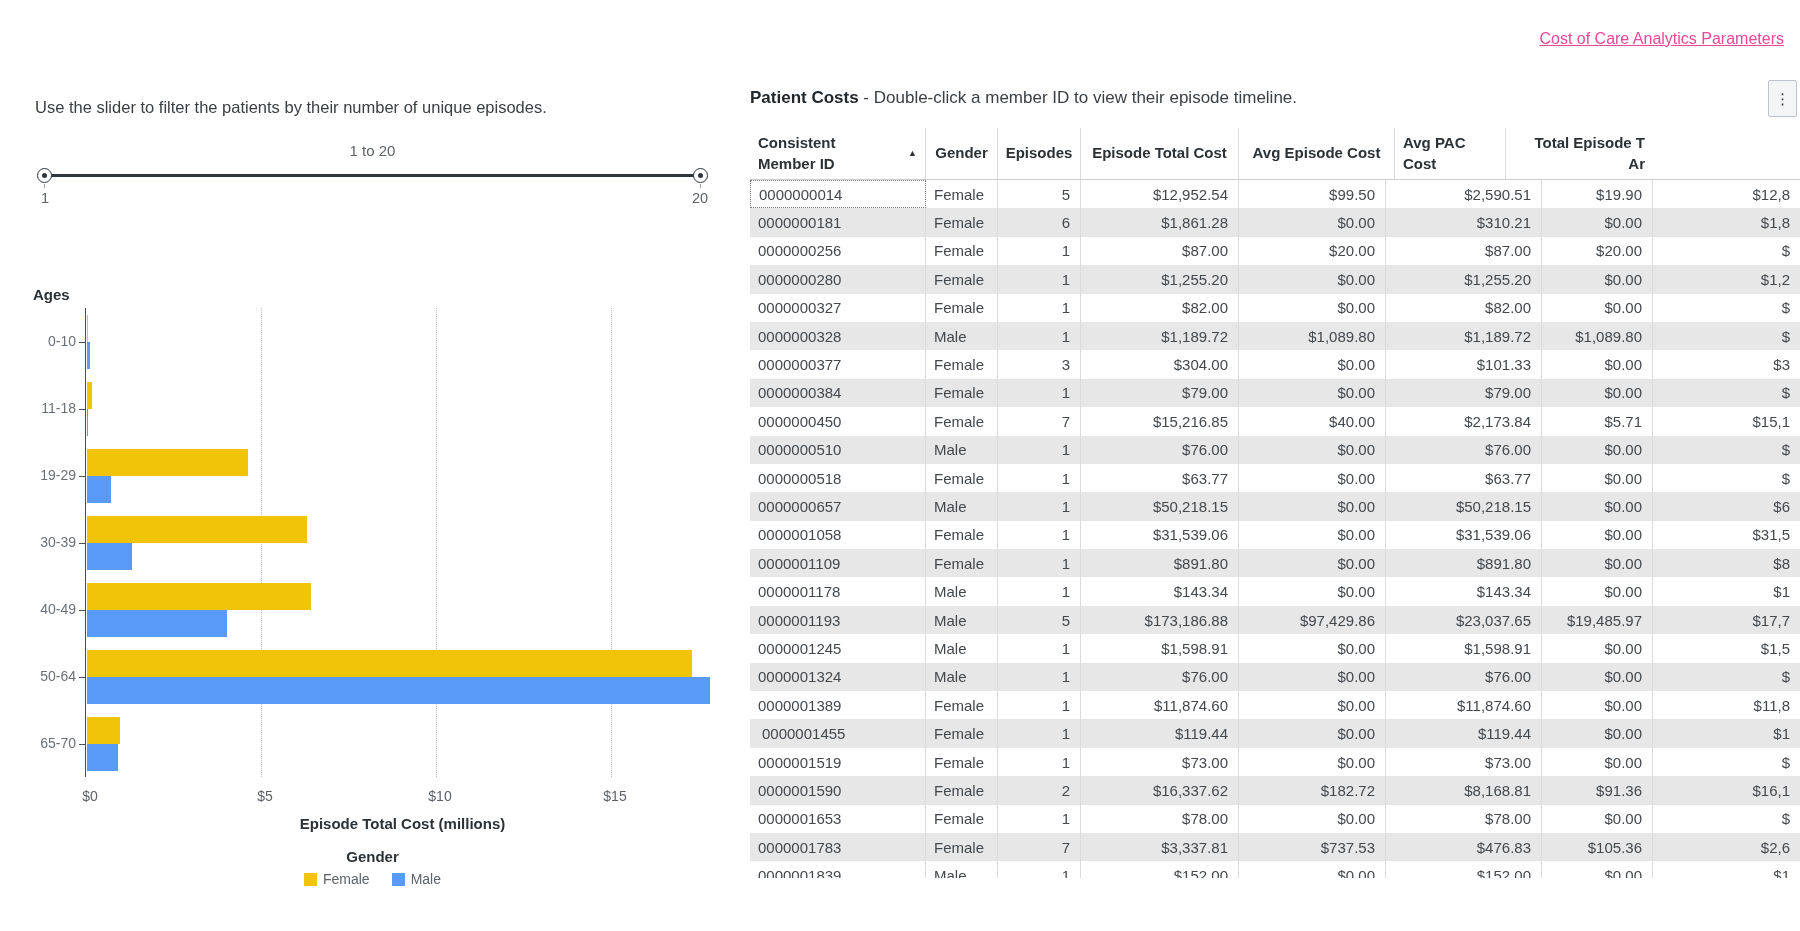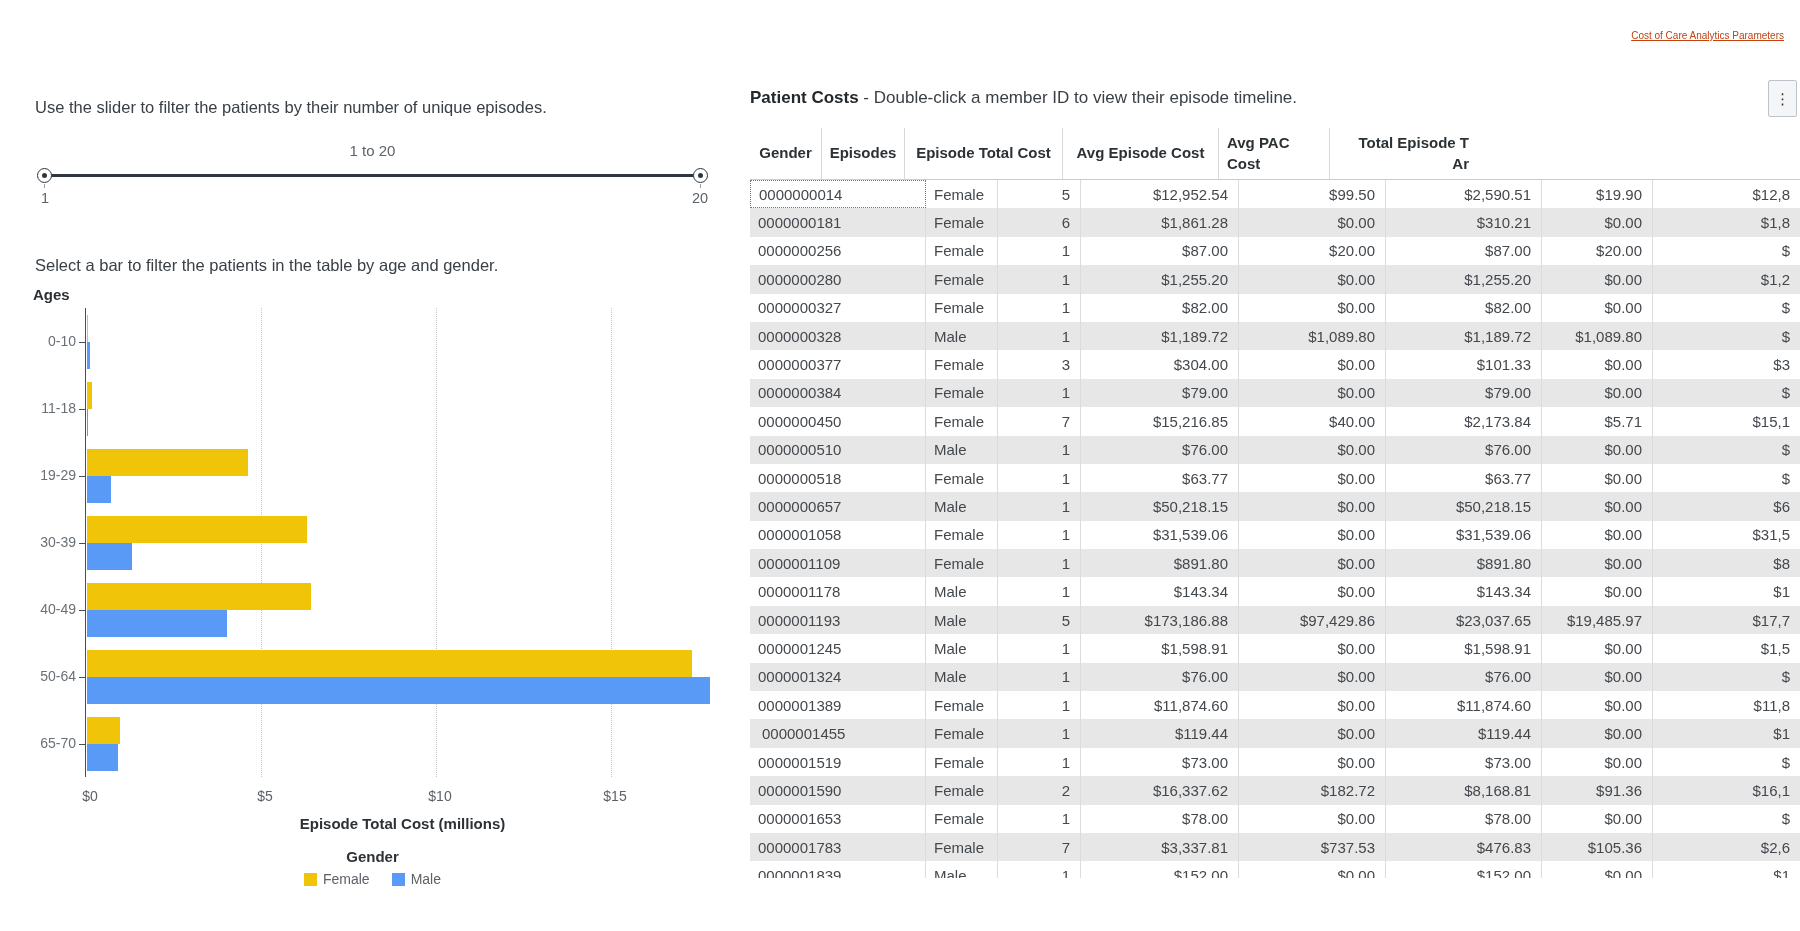--- a/index.html
+++ b/index.html
@@ -1,19 +1,19 @@
 <!DOCTYPE html>
 <html><head>
 <meta charset="utf-8">
 <style>
   html,body{margin:0;padding:0;background:#ffffff;}
   .canvas{position:relative;width:1800px;height:931px;background:#fff;overflow:hidden;
           font-family:"Liberation Sans",sans-serif;}
   
-  .params-link{position:absolute;top:30px;right:16px;font-size:10px;color:#c2410c;
+  .params-link{position:absolute;top:30px;right:16px;font-size:16px;color:#ec4899;
                text-decoration:underline;cursor:pointer;}
   
   .instruction{position:absolute;font-size:16.5px;color:#3a4046;}
   #slider-instruction{left:35px;top:98px;}
   #chart-instruction{left:35px;top:256px;}
   
   .slider-wrap{position:absolute;left:45px;top:130px;width:655px;height:85px;}
   .range-label{position:absolute;top:12px;left:0;width:100%;text-align:center;
                font-size:15px;color:#5d6269;}
   .track{position:absolute;left:0;right:0;top:44px;height:3px;background:#2f363d;border-radius:2px;}
@@ -83,21 +83,20 @@
       </div>
     <div class="handle right">
         <div class="dot"></div>
       </div>
     <div class="htick left"></div>
     <div class="htick right"></div>
     <div class="slabel min">1</div>
     <div class="slabel max">20</div>
   </div>
 
-  <div class="instruction" id="chart-instruction">Select a bar to filter the patients in the table by age and gender.</div>
 
   <div class="chart">
     <div class="y-title">Ages</div>
     <div class="plot" id="plot">
         <div class="gridline" style="left: 175px;"></div>
         <div class="gridline" style="left: 350px;"></div>
         <div class="gridline" style="left: 525px;"></div>
         <div class="bar" style="left: 0.5px; top: 6.5px; height: 27px; width: 1.75px; background: rgb(240, 196, 8);"></div>
         <div class="bar" style="left: 0.5px; top: 33.5px; height: 27px; width: 3.5px; background: rgb(88, 154, 246);"></div>
         <div class="bar" style="left: 0.5px; top: 73.5px; height: 27px; width: 5.25px; background: rgb(240, 196, 8);"></div>
@@ -145,20 +144,22 @@
 
   <div class="table-section">
     <div class="table-title">
       <span class="tt-bold">Patient Costs</span><span> - Double-click a member ID to view their episode timeline.</span>
     </div>
     <button class="kebab">
       <span class="kebab-glyph">⋮</span>
     </button>
     <div class="grid" id="grid">
         <div class="ghead">
+          <div class="hcell space" style="width: 176px;"><span>Consistent
+Member ID</span><span class="sort-arrow">▲</span></div>
           <div class="hcell center" style="width: 72px;"><span>Gender</span></div>
           <div class="hcell center" style="width: 83px;"><span>Episodes</span></div>
           <div class="hcell center" style="width: 158px;"><span>Episode Total Cost</span></div>
           <div class="hcell center" style="width: 156px;"><span>Avg Episode Cost</span></div>
           <div class="hcell center" style="width: 111px;"><span>Avg PAC Cost</span></div>
           <div class="hcell right" style="width: 147px;"><span>Total Episode T
 Ar</span></div>
         </div>
         <div class="grow">
           <div class="cell focused" style="width: 176px;">0000000014</div>

